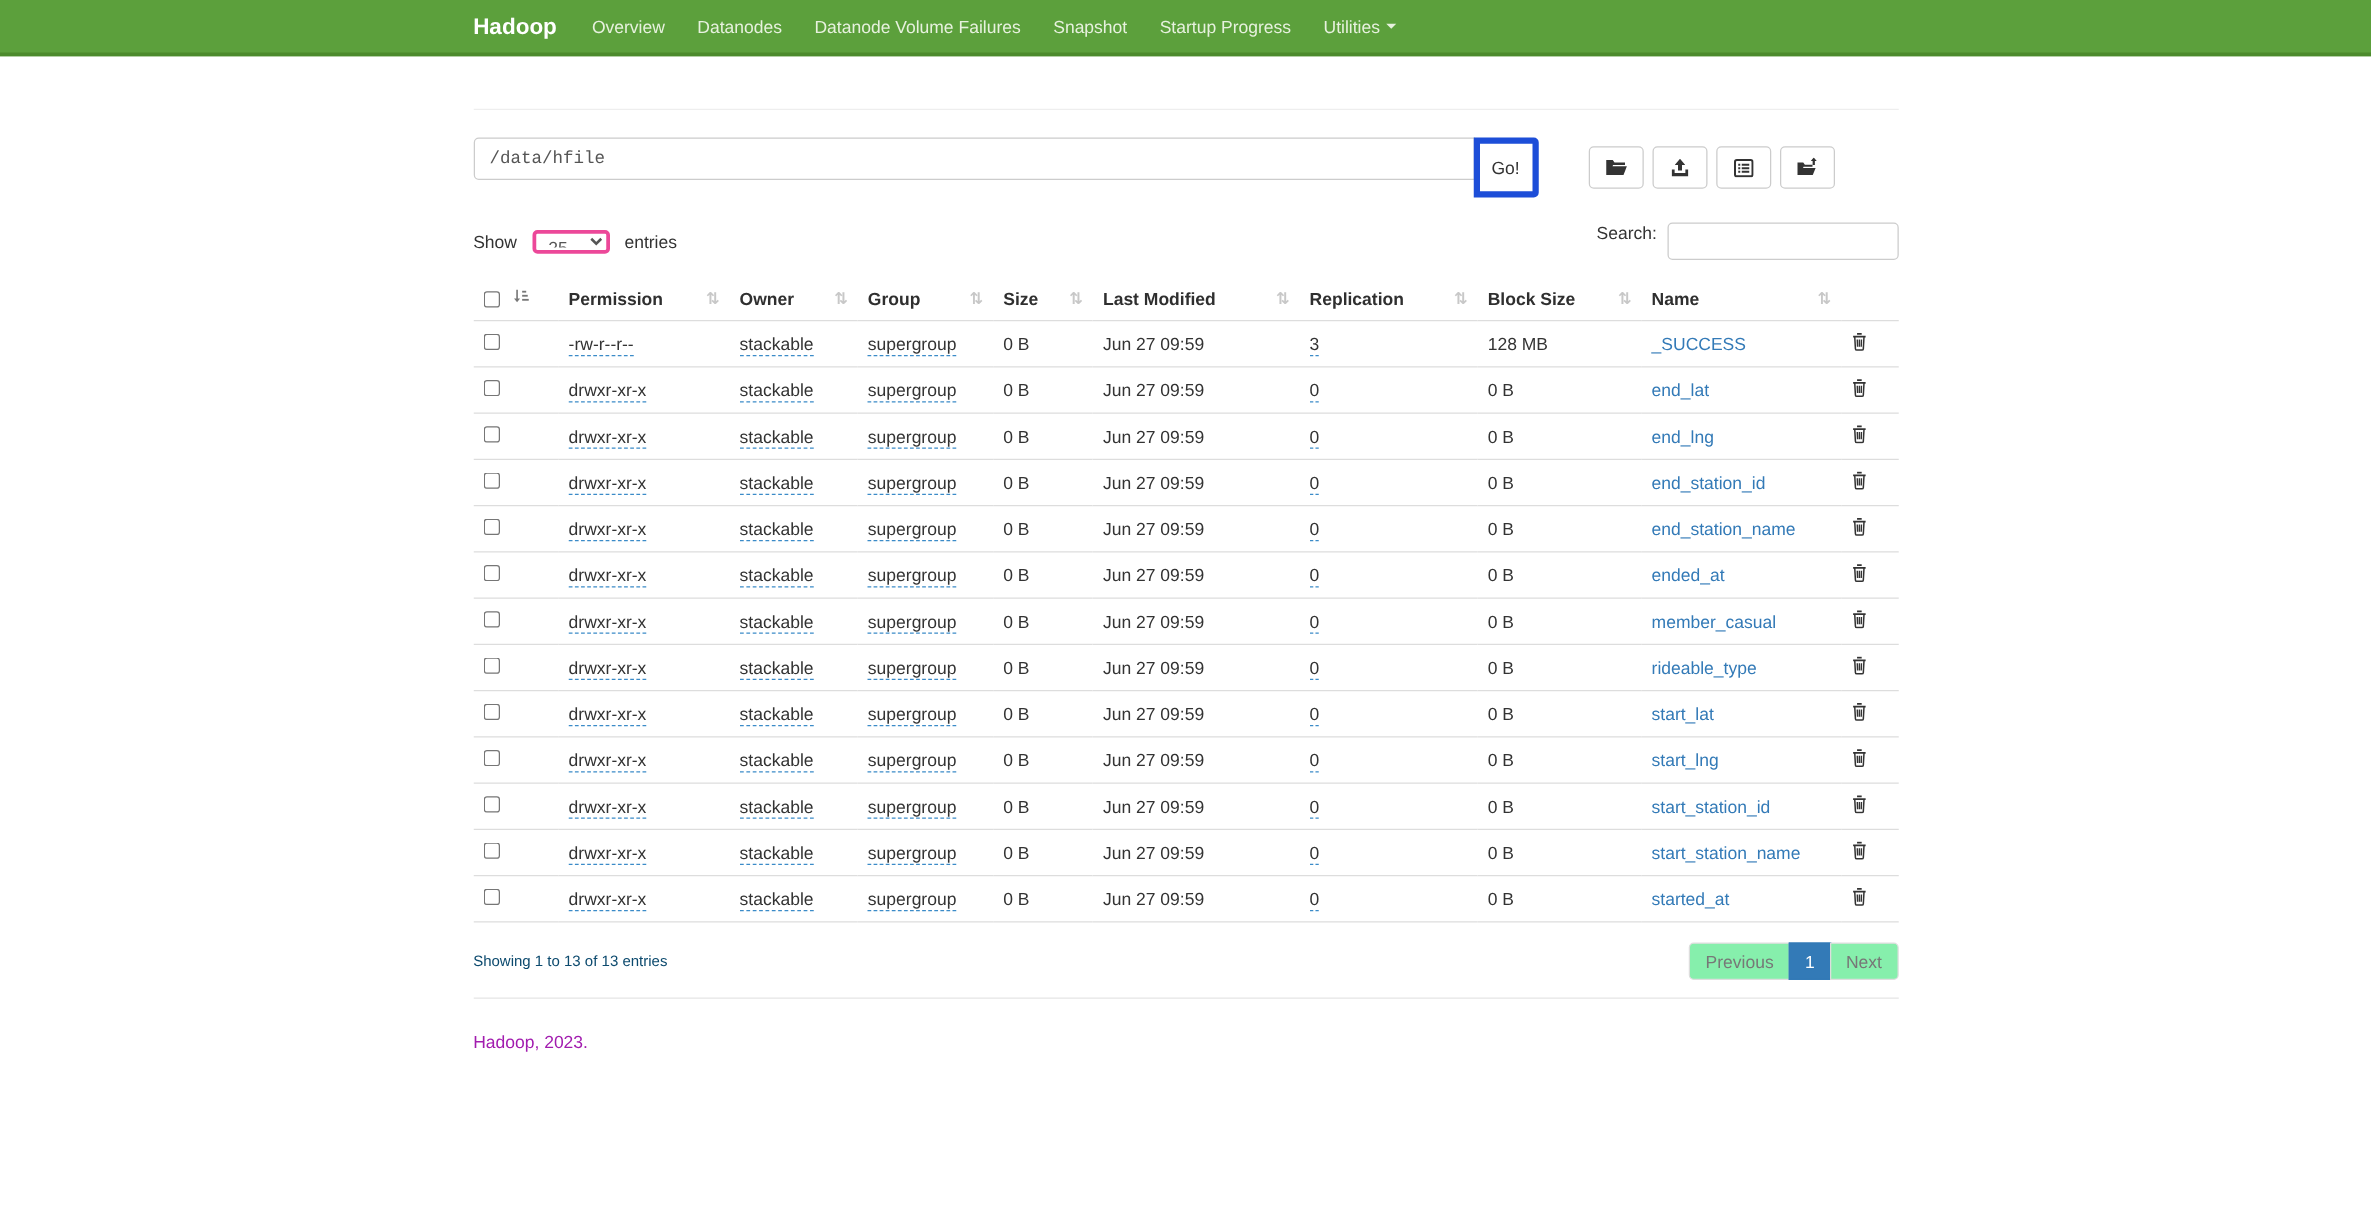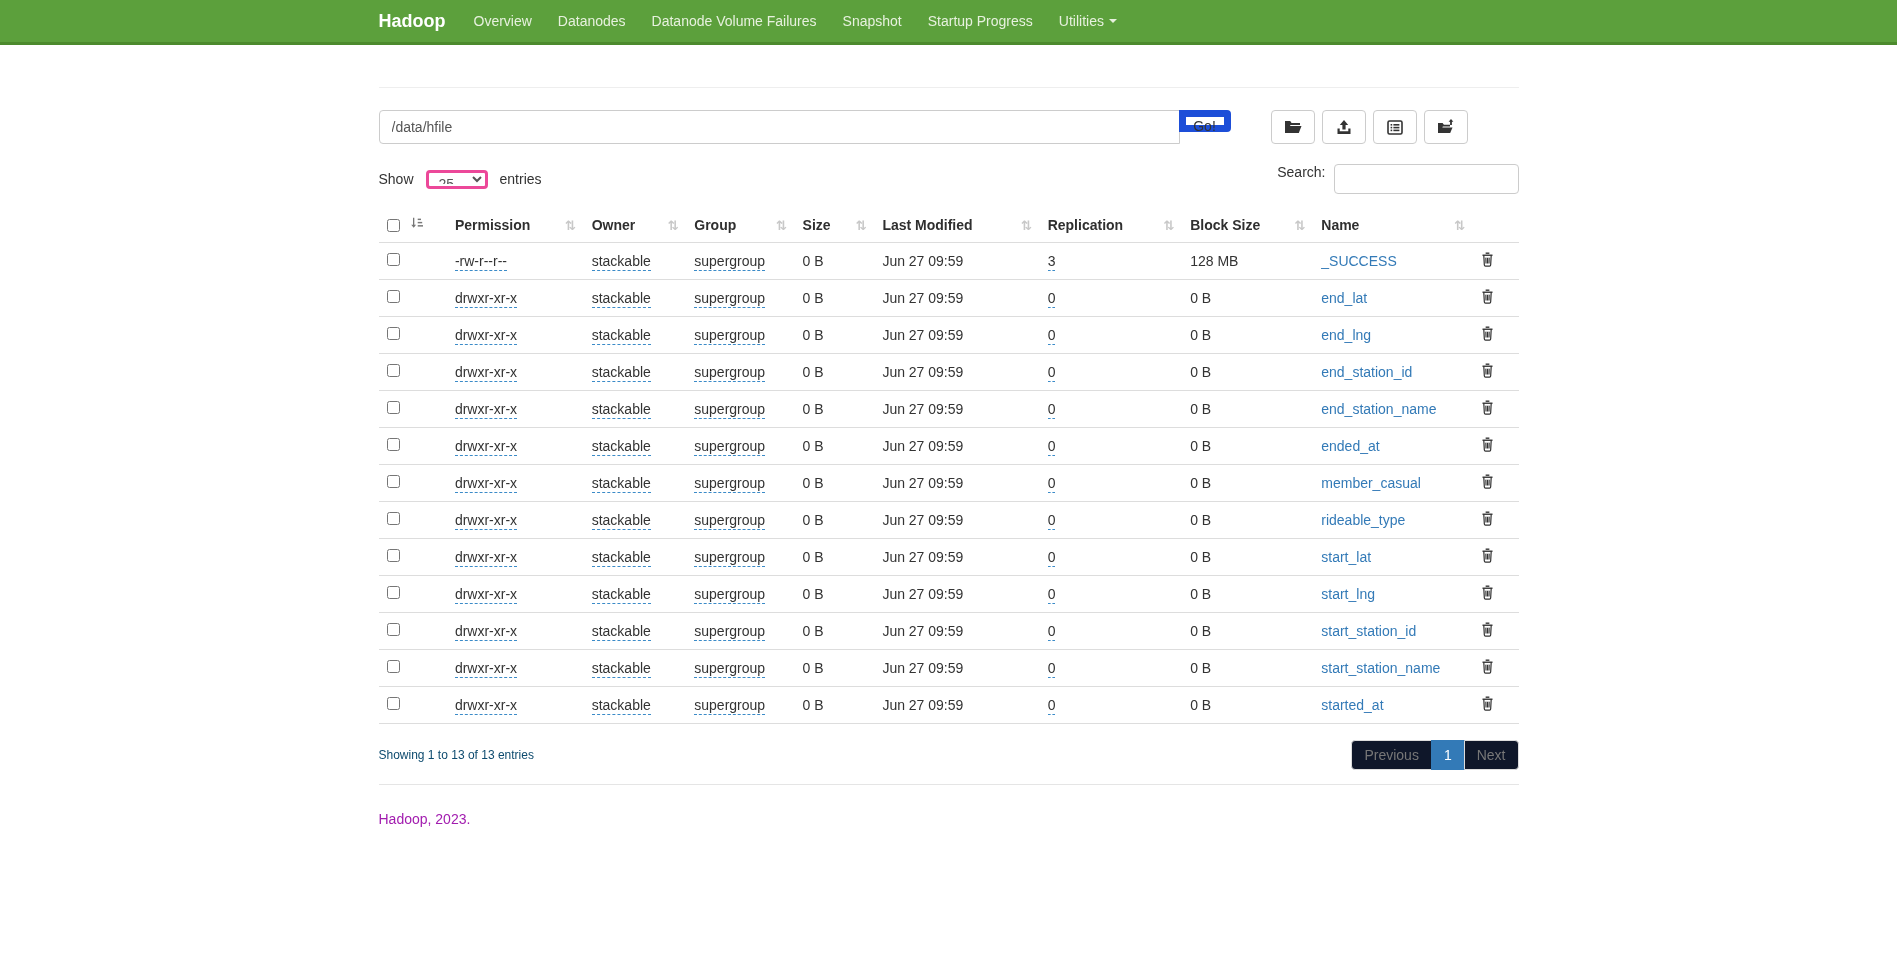--- a/index.html
+++ b/index.html
@@ -36,25 +36,25 @@
   
   .page-title { font-size: 34px; font-weight: 500; margin: 44px 0 0 0; color: #2f2f2f; }
   .page-divider { border: none; border-bottom: 1px solid #eeeeee; margin: 42px 0 0 0; }
 
   
   .path-row { display: flex; align-items: center; margin-top: 22px; }
   .input-group { display: flex; width: 852px; }
   .path-input {
     flex: 1; height: 34px; padding: 6px 12px; font-size: 14px; color: #555;
     border: 1px solid #ccc; border-radius: 4px 0 0 4px; outline: none;
-    font-family: Liberation Sans, sans-serif;
+    font-family: Liberation Mono, monospace;
   }
   .go-btn {
-    width: 52px; height: 22px; margin-left: -1px;
-    border: 7px solid #1d4ed8; border-radius: 0 4px 4px 0;
+    width: 52px; height: 48px; margin-left: -1px;
+    border: 5px solid #1d4ed8; border-radius: 0 4px 4px 0;
     background: #fff; color: #333; font-size: 14px; cursor: pointer;
     font-family: inherit;
   }
   .toolbar { display: flex; margin-left: 40px; gap: 7px; }
   .icon-btn {
     width: 44px; height: 34px; border: 1px solid #ccc; border-radius: 4px;
     background: #fff; display: flex; align-items: center; justify-content: center;
     cursor: pointer; padding: 0;
   }
   .icon-btn svg { display: block; }
@@ -96,21 +96,21 @@
   a.name-link { color: #337ab7; text-decoration: none; cursor: pointer; }
   .trash-btn { background: none; border: none; padding: 0; cursor: pointer; }
   input[type="checkbox"] { width: 13px; height: 13px; margin: 0; cursor: pointer; }
 
   
   .table-footer { display: flex; justify-content: space-between; align-items: center; margin-top: 16px; }
   .info-text { font-size: 12px; color: #0c4a6e; }
   .pagination { display: flex; }
   .page-btn {
     padding: 6px 12px; border: 1px solid #ddd; margin-left: -1px;
-    background: #0f172a; color: #777; font-size: 14px; cursor: pointer; font-family: inherit;
+    background: #86efac; color: #777; font-size: 14px; cursor: pointer; font-family: inherit;
   }
   .page-btn.first { border-radius: 4px 0 0 4px; margin-left: 0; }
   .page-btn.last { border-radius: 0 4px 4px 0; text-align: center; }
   .page-btn.active { background: #337ab7; border-color: #337ab7; color: #fff; }
 
   
   .footer-divider { border: none; border-bottom: 1px solid #e5e5e5; margin: 14px 0 0 0; }
   .footer-text { margin: 26px 0 40px 0; font-size: 14px; color: #a21caf; }
 </style>
 </head>

